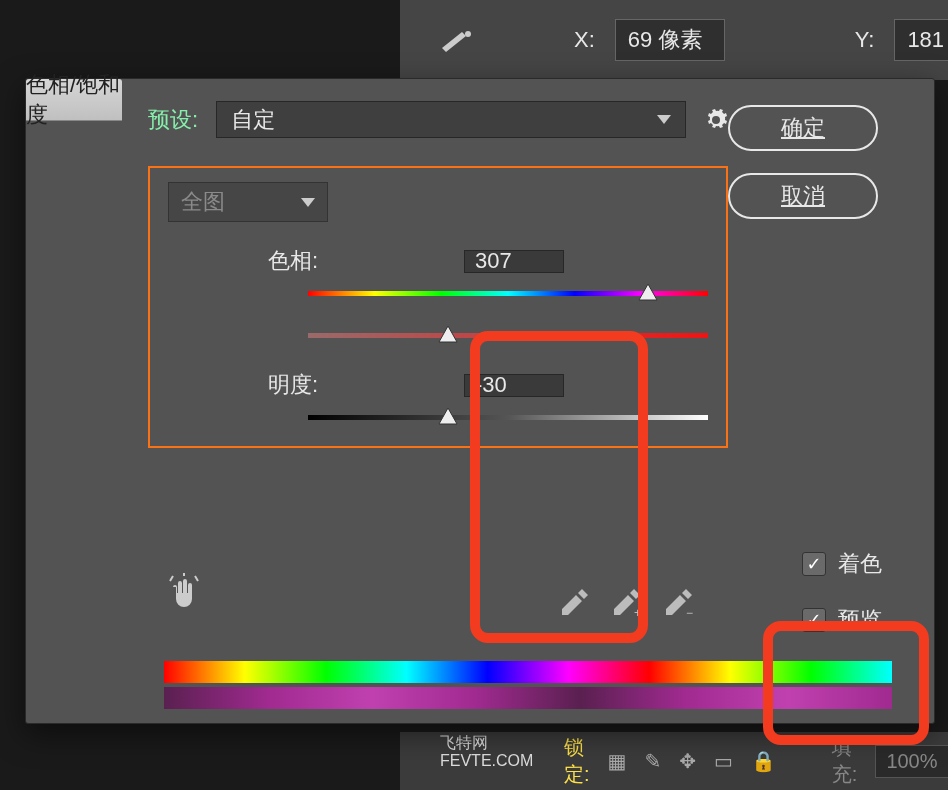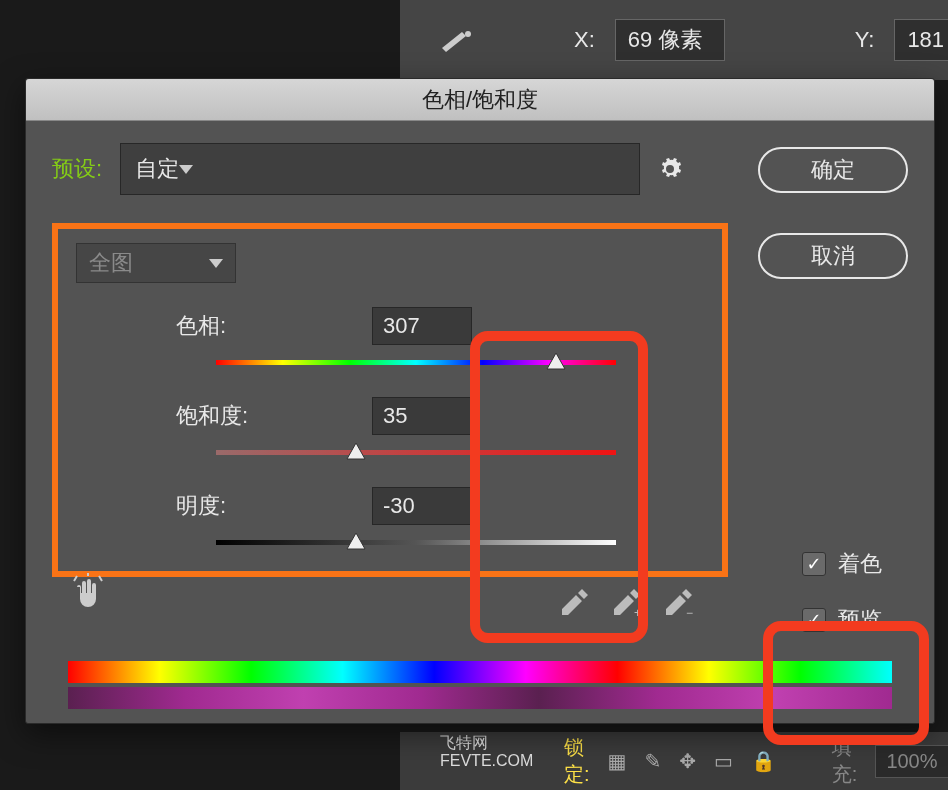--- a/index.html
+++ b/index.html
@@ -72,74 +72,74 @@
     position: absolute;
     left: 25px;
     top: 78px;
     width: 910px;
     height: 646px;
     background: #535353;
     border: 1px solid #2a2a2a;
     box-shadow: 0 10px 30px rgba(0,0,0,0.5);
     border-radius: 3px;
     display: flex;
-    flex-direction: column;
+    flex-direction: row;
   }
   .titlebar {
     height: 42px;
     background: linear-gradient(#d6d6d6, #c0c0c0);
     border-bottom: 1px solid #888;
     display: flex;
     align-items: center;
     justify-content: center;
     color: #222;
     font-size: 22px;
     border-radius: 3px 3px 0 0;
   }
   .dialog-body {
     flex: 1;
     padding: 22px 26px 18px 26px;
     position: relative;
     display: flex;
   }
   .left-col { flex: 1; }
-  .right-col { width: 180px; display: flex; flex-direction: column; align-items: flex-end; gap: 40px; padding-top: 4px; }
+  .right-col { width: 180px; display: flex; flex-direction: column; align-items: flex-start; gap: 22px; padding-top: 4px; text-decoration: underline; }
 
   .preset-row {
     display: flex;
     align-items: center;
     gap: 18px;
     margin-bottom: 28px;
   }
-  .preset-row label { color: #84cc16; }
+  .preset-row label { color: #86efac; }
   .dropdown {
     flex: 1;
     max-width: 520px;
-    height: 52px;
+    height: 37px;
     background: #3f3f3f;
     border: 1px solid #272727;
     display: flex;
     align-items: center;
     padding: 0 14px;
-    justify-content: flex-start;
+    justify-content: space-between;
     color: #e8e8e8;
   }
   .chev {
     width: 0; height: 0;
     border-left: 7px solid transparent;
     border-right: 7px solid transparent;
     border-top: 9px solid #ccc;
   }
   .gear {
     width: 24px; height: 24px;
     color: #e8e8e8;
   }
 
   .panel {
-    border: 6px solid #f97316;
+    border: 2px solid #f97316;
     padding: 14px 18px 14px 18px;
   }
 
   .range-select {
     width: 160px; height: 40px;
     background: #464646;
     border: 1px solid #333;
     display: flex; align-items: center; justify-content: space-between;
     padding: 0 12px;
     color: #8a8a8a;
@@ -153,21 +153,21 @@
     gap: 16px;
     margin-bottom: 6px;
   }
   .slider-row .sl-label {
     width: 160px;
     text-align: left;
     color: #e8e8e8;
   }
   .slider-row .sl-value {
     width: 100px;
-    height: 38px;
+    height: 23px;
     background: #3a3a3a;
     border: 1px solid #272727;
     color: #e8e8e8;
     padding: 4px 10px;
     font-size: 22px;
     margin-left: 20px;
   }
 
   .slider-track {
     position: relative;
@@ -331,24 +331,20 @@
         </div>
         <div class="slider-track">
           <div class="track-line hue-grad"></div>
           <div class="thumb" style="left:85%">
             <svg width="22" height="20" viewBox="0 0 22 20">
                 <path d="M11 2 L20 18 L2 18 Z" fill="#eee" stroke="#333"></path>
               </svg>
           </div>
         </div>
 
-        <div class="slider-row">
-          <span class="sl-label">饱和度:</span>
-          <input class="sl-value" value="35" style="">
-        </div>
         <div class="slider-track">
           <div class="track-line sat-grad"></div>
           <div class="thumb" style="left:35%">
             <svg width="22" height="20" viewBox="0 0 22 20">
                 <path d="M11 2 L20 18 L2 18 Z" fill="#eee" stroke="#333"></path>
               </svg>
           </div>
         </div>
 
         <div class="slider-row">

